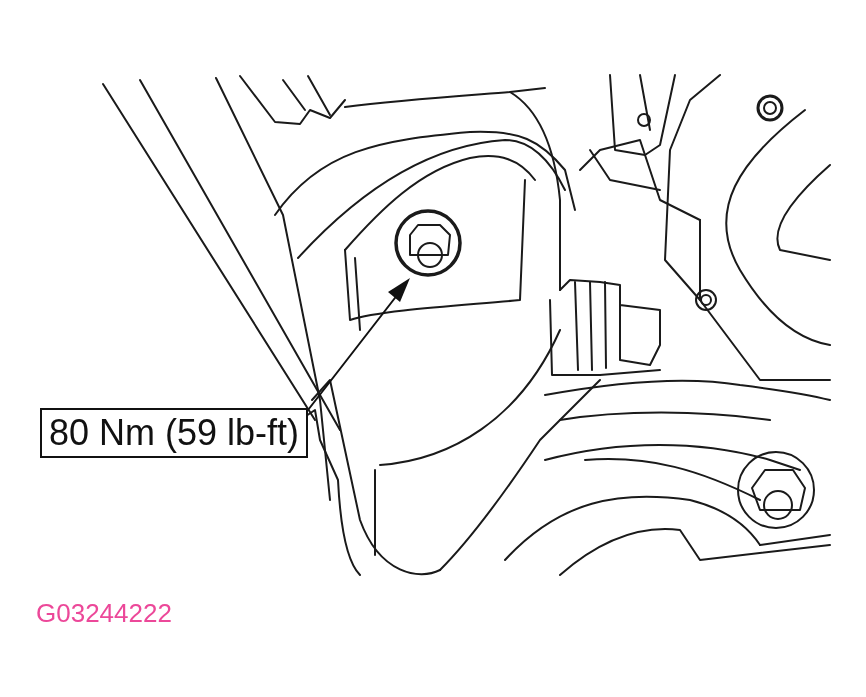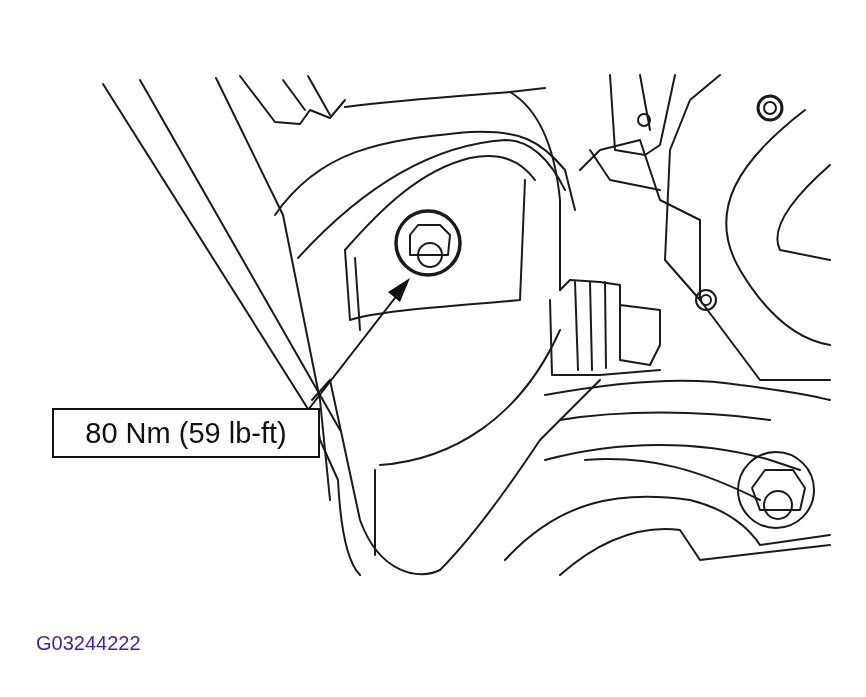--- a/index.html
+++ b/index.html
@@ -2,24 +2,24 @@
 <html><head>
 <meta charset="utf-8">
 <style>
   html, body { margin:0; padding:0; background:#ffffff; }
   body { width:866px; height:697px; position:relative; overflow:hidden; font-family:"Liberation Sans", sans-serif; }
   #drawing { position:absolute; left:0; top:0; width:866px; height:697px; }
   .callout {
     position:absolute; left:40px; top:408px; width:268px; height:50px;
     border:2px solid #111; background:#fff; box-sizing:border-box;
     display:flex; align-items:center; justify-content:center;
-    font-size:29px; color:#111; letter-spacing:0px;margin-left:12px;
+    font-size:36px; color:#111; letter-spacing:0px;
   }
   .figid {
-    position:absolute; left:36px; top:632px; font-size:20px; color:#4c1d95;
+    position:absolute; left:36px; top:598px; font-size:26px; color:#ec4899;
   }
 </style>
 </head>
 <body>
 
 <svg id="drawing" viewBox="0 0 866 697" xmlns="http://www.w3.org/2000/svg">
   <g fill="none" stroke="#1a1a1a" stroke-width="2" stroke-linecap="round" stroke-linejoin="round">
 
     <path d="M103,84 L315,420"></path>
     <path d="M140,80 L340,430"></path>

